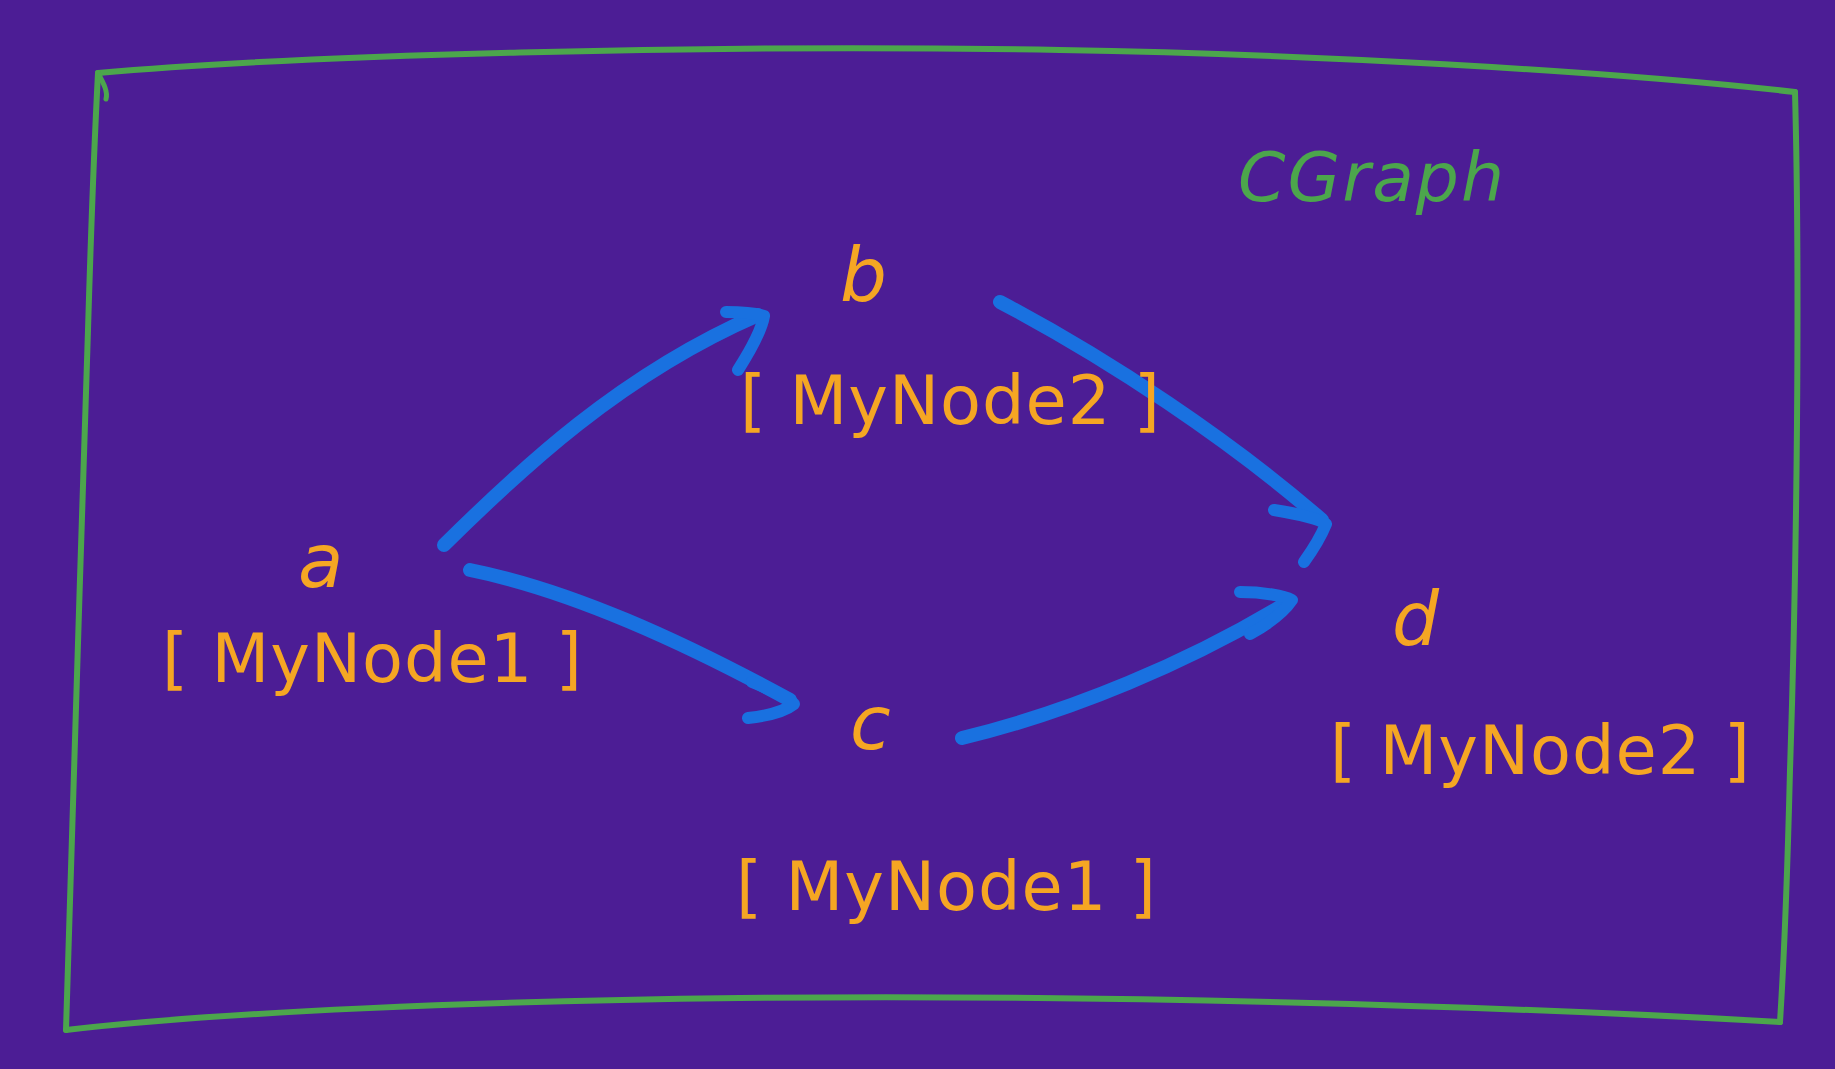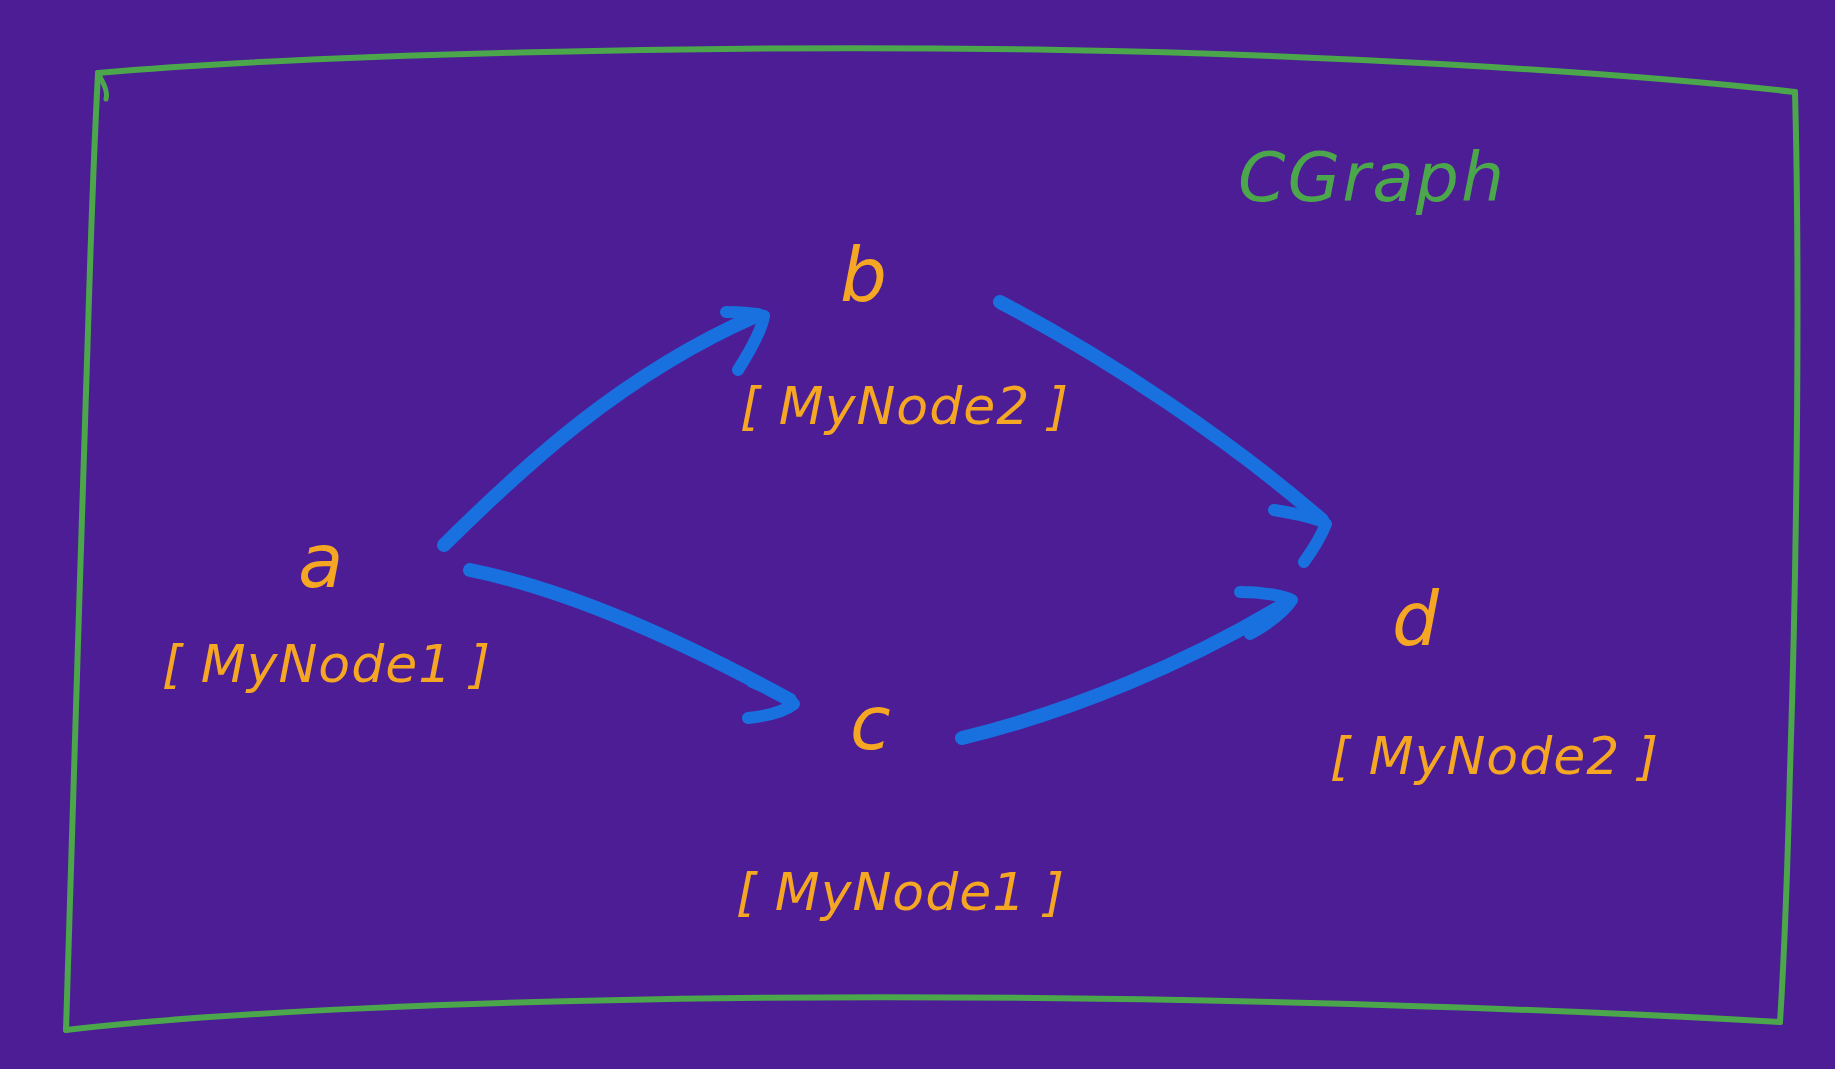--- a/index.html
+++ b/index.html
@@ -29,25 +29,23 @@
     white-space: nowrap;
     user-select: none;
     line-height: 1;
   }
   .node-id {
     font-size: 74px;
     font-style: italic;
     font-weight: 400;
   }
   .node-type {
-    font-size: 52px;
-    font-style: italic;
+    font-size: 67px;
     font-weight: 500;
     letter-spacing: 1px;
-    margin-top: 12px;
   }
   .frame-title {
     position: absolute;
     color: #4ca64c;
     font-size: 68px;
     font-style: italic;
     font-family: "DejaVu Sans", sans-serif;
     white-space: nowrap;
     user-select: none;
     letter-spacing: 2px;

